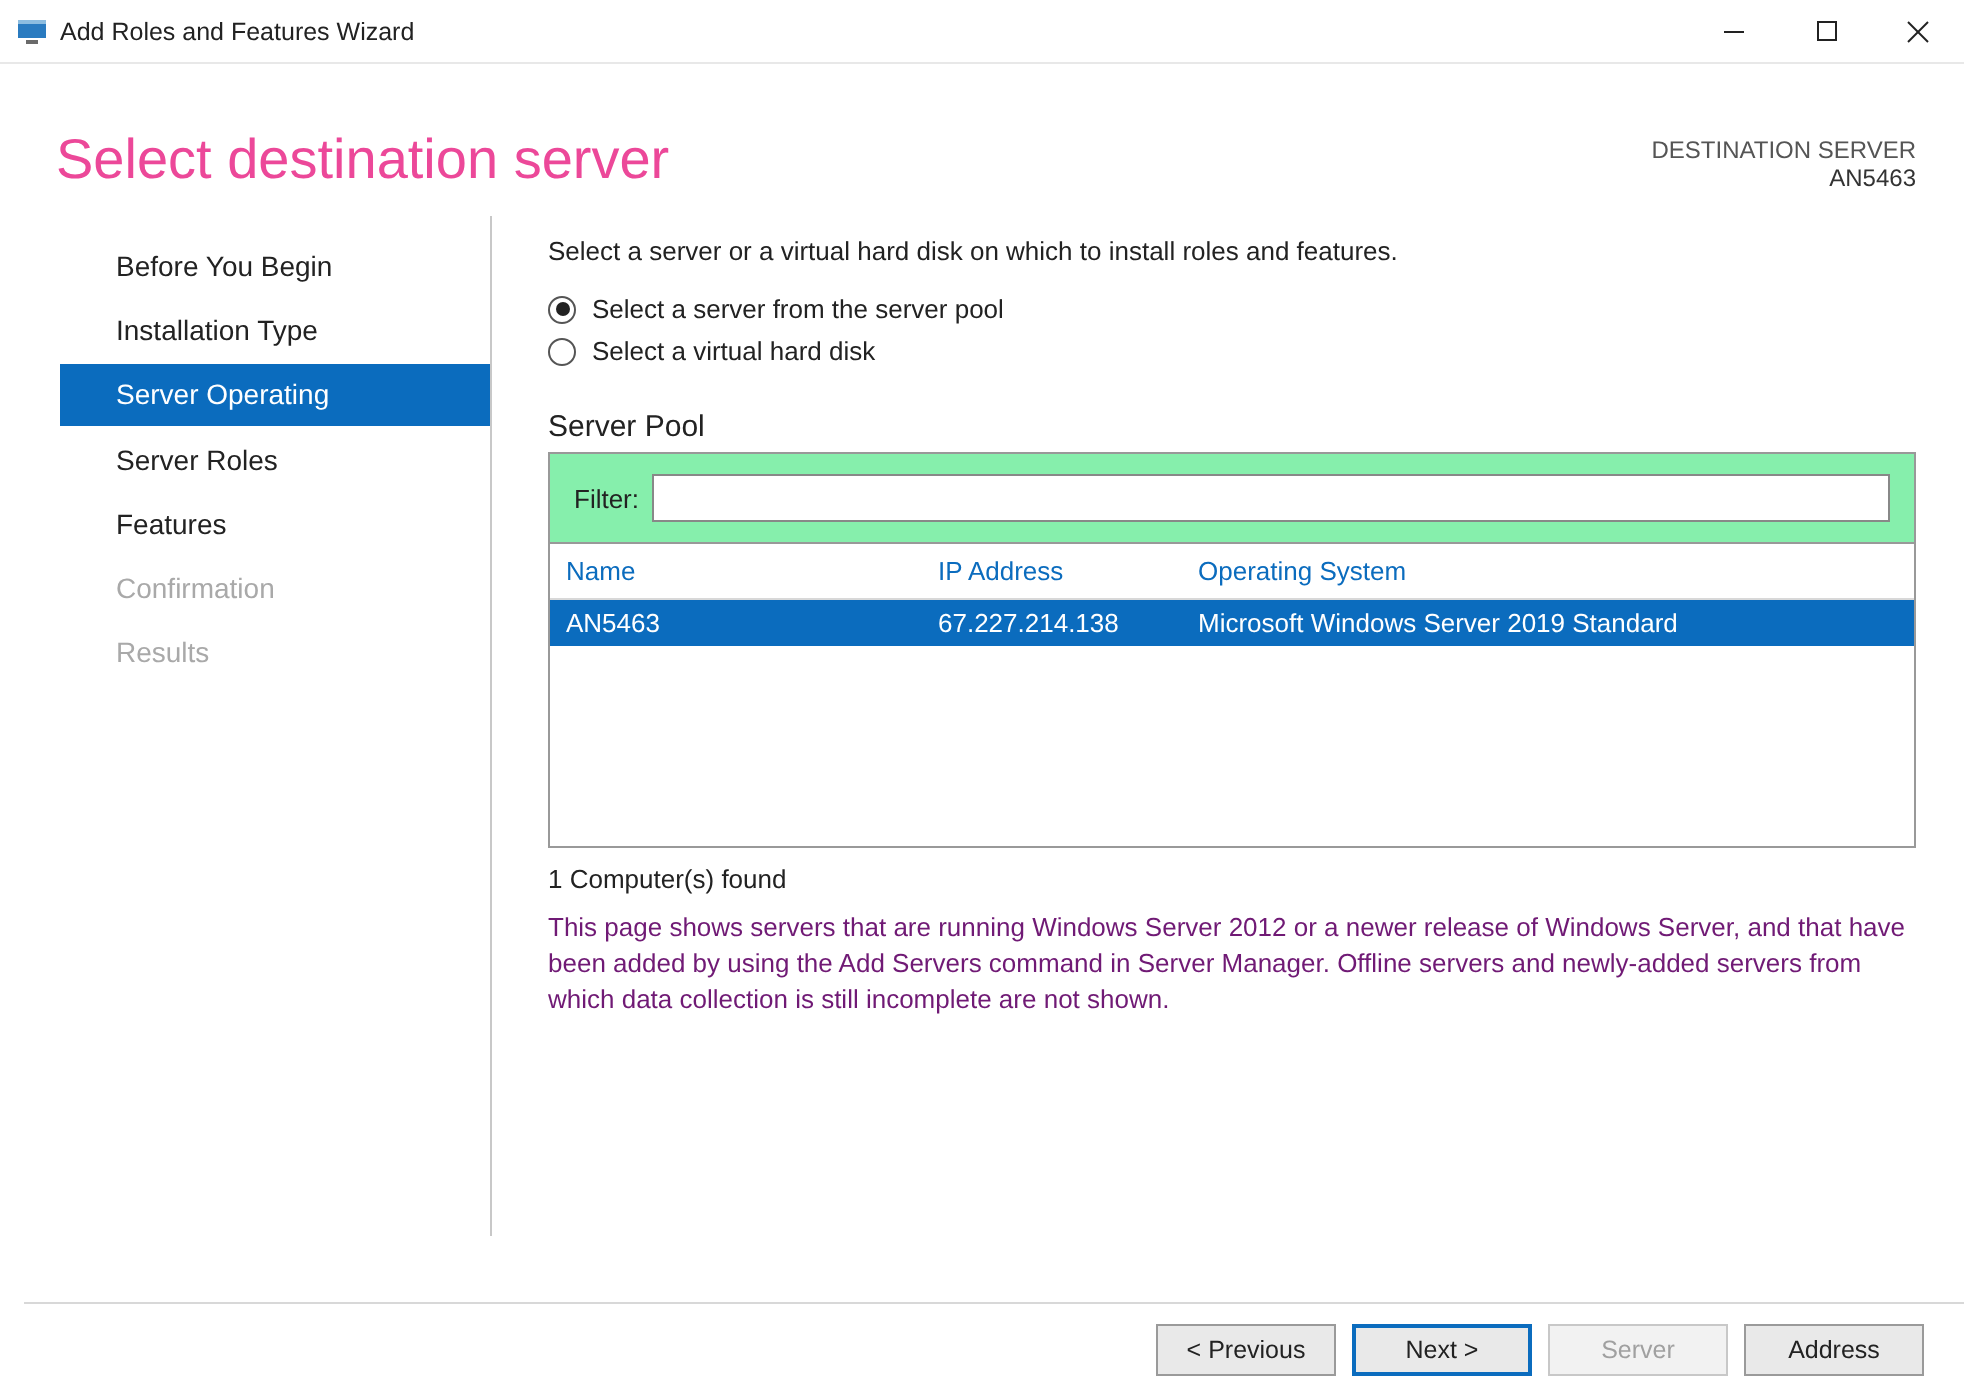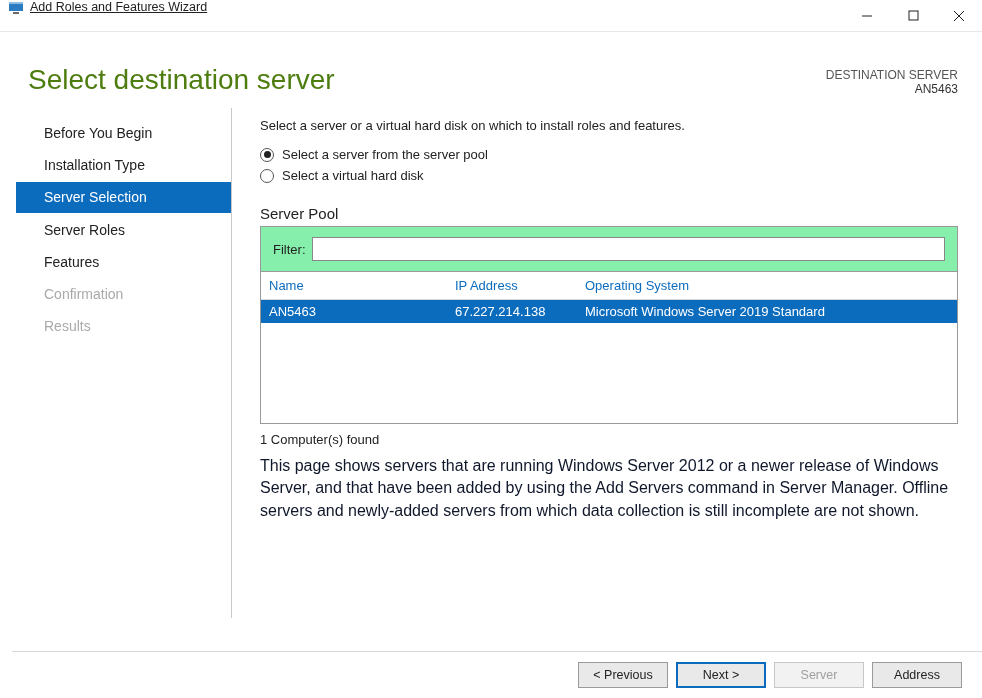--- a/index.html
+++ b/index.html
@@ -12,23 +12,23 @@
     width: 982px;
     height: 698px;
     overflow: hidden;
     position: relative;
   }
 
   
   .titlebar {
     height: 32px;
     display: flex;
+    align-items: center;
     padding-left: 8px;
     border-bottom: 1px solid #e8e8e8;
-    text-decoration: underline;
   }
   .titlebar .app-icon {
     width: 16px; height: 16px;
     margin-right: 6px;
     display: inline-flex;
     align-items: center; justify-content: center;
   }
   .titlebar .title-text {
     font-size: 12.5px;
     color: #222;
@@ -50,37 +50,37 @@
 
   
   .header {
     display: flex;
     align-items: flex-start;
     padding: 32px 24px 12px 28px;
   }
   .page-title {
     font-size: 28px;
     font-weight: 300;
-    color: #4d7c0f;
+    color: #ec4899;
     letter-spacing: 0px;
   }
   .dest-info {
     margin-left: auto;
     text-align: right;
     font-size: 12px;
     color: #444;
     padding-top: 4px;
   }
   .dest-info .label { color: #555; }
   .dest-info .server { color: #333; }
 
   
   .main {
     display: flex;
-    padding: 0 24px 0 0;
+    padding: 0 24px 0 14px;
     height: 510px;
   }
 
   
   .sidebar {
     width: 232px;
     border-right: 1px solid #c8c8c8;
     padding-top: 10px;
     flex-shrink: 0;
   }
@@ -193,22 +193,22 @@
     background: #0b6cbe;
     color: #fff;
   }
 
   .count-line {
     font-size: 13px;
     color: #222;
     margin-top: 8px;
   }
   .help-text {
-    font-size: 16px;
-    color: #0f172a;
+    font-size: 13px;
+    color: #701a75;
     margin-top: 8px;
     line-height: 1.4;
   }
 
   
   .footer {
     position: absolute;
     bottom: 0; left: 12px; right: 0;
     border-top: 1px solid #d8d8d8;
     padding: 10px 20px;
@@ -276,21 +276,21 @@
   <div class="dest-info">
     <div class="label">DESTINATION SERVER</div>
     <div class="server">AN5463</div>
   </div>
 </div>
 
 <div class="main">
   <div class="sidebar">
     <div class="sidebar-item">Before You Begin</div>
     <div class="sidebar-item">Installation Type</div>
-    <div class="sidebar-item selected">Server Selection</div>
+    <div class="sidebar-item selected">Server Operating</div>
     <div class="sidebar-item">Server Roles</div>
     <div class="sidebar-item">Features</div>
     <div class="sidebar-item disabled">Confirmation</div>
     <div class="sidebar-item disabled">Results</div>
   </div>
 
   <div class="content">
     <div class="intro">Select a server or a virtual hard disk on which to install roles and features.</div>
 
     <div class="radio-row">

